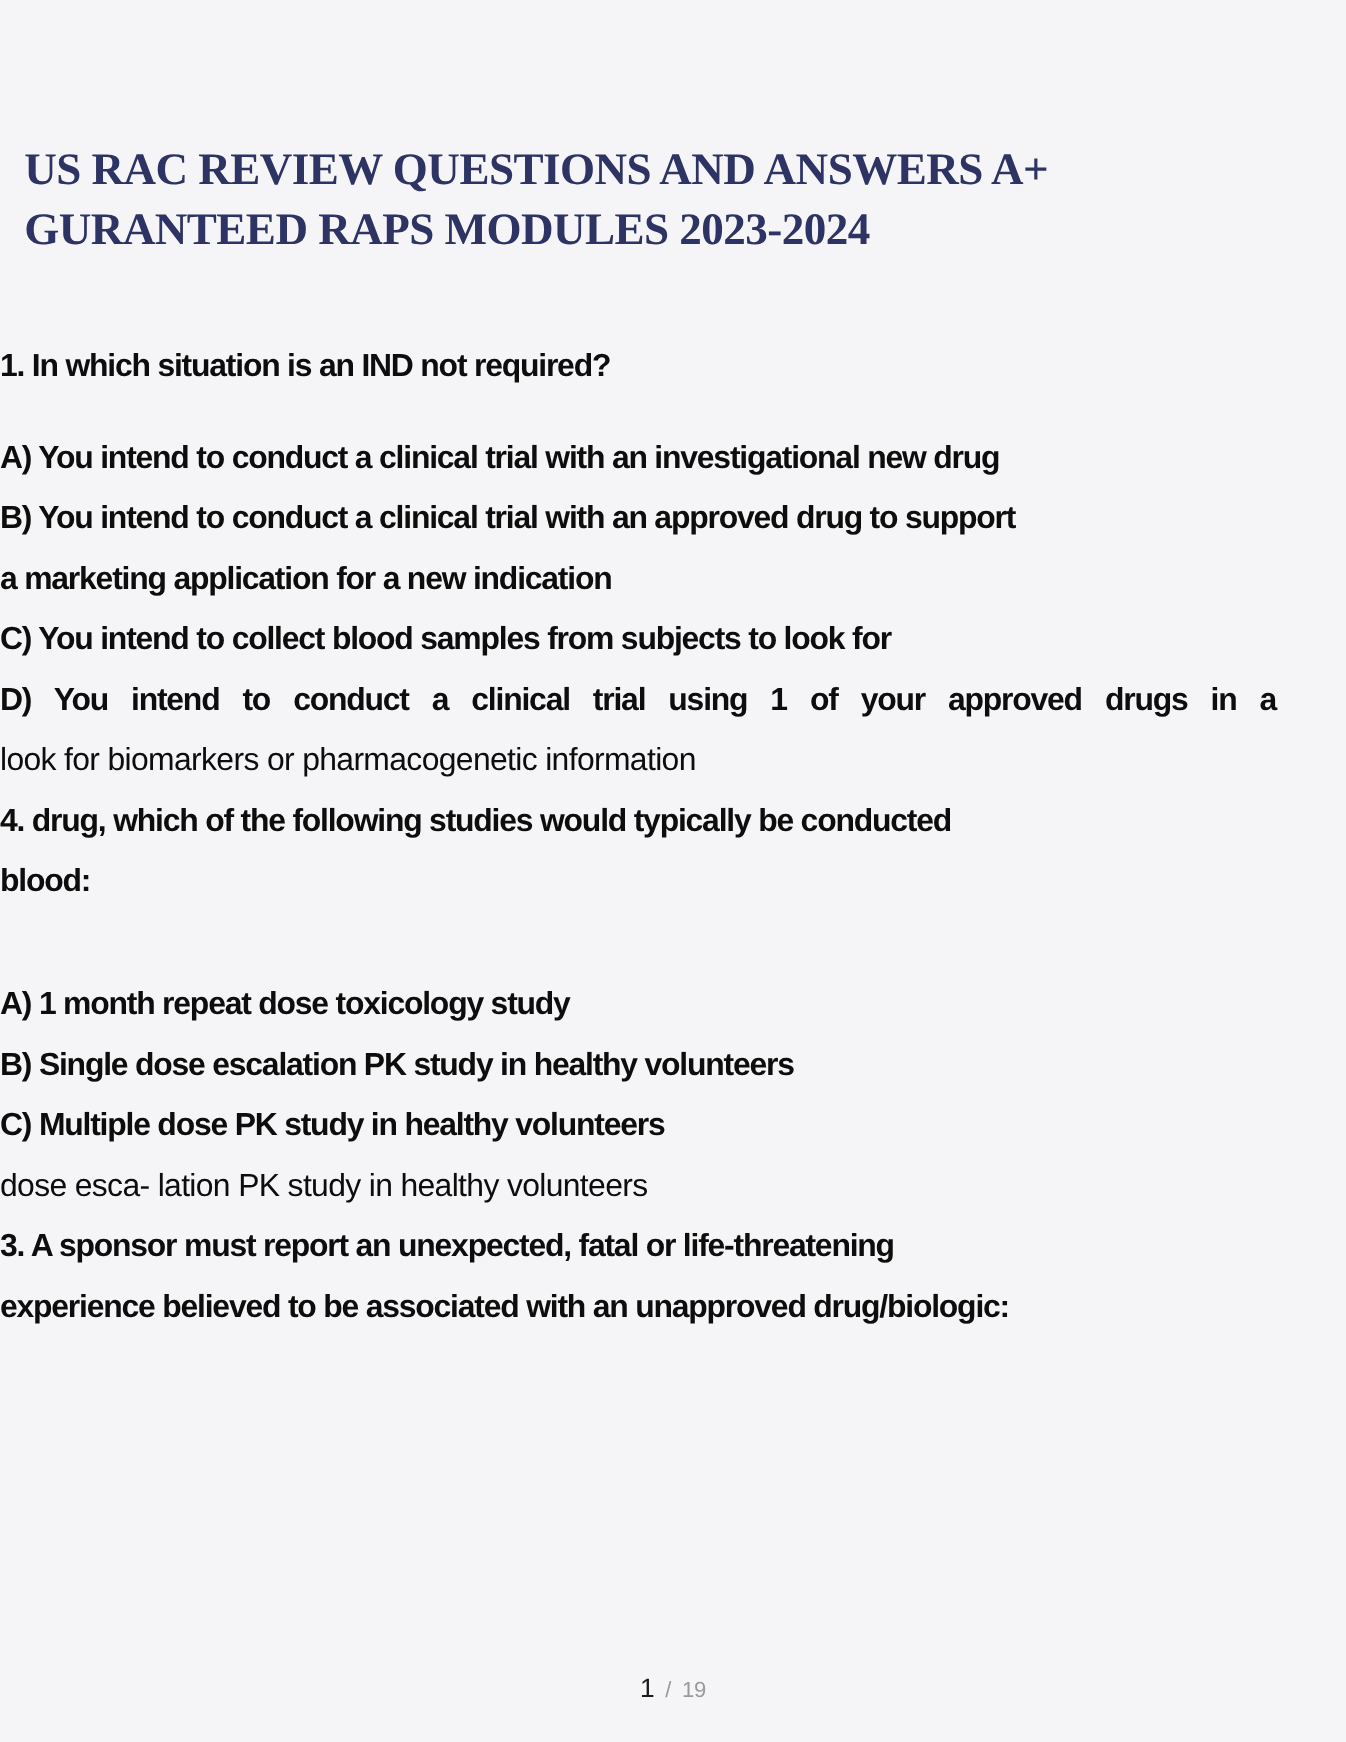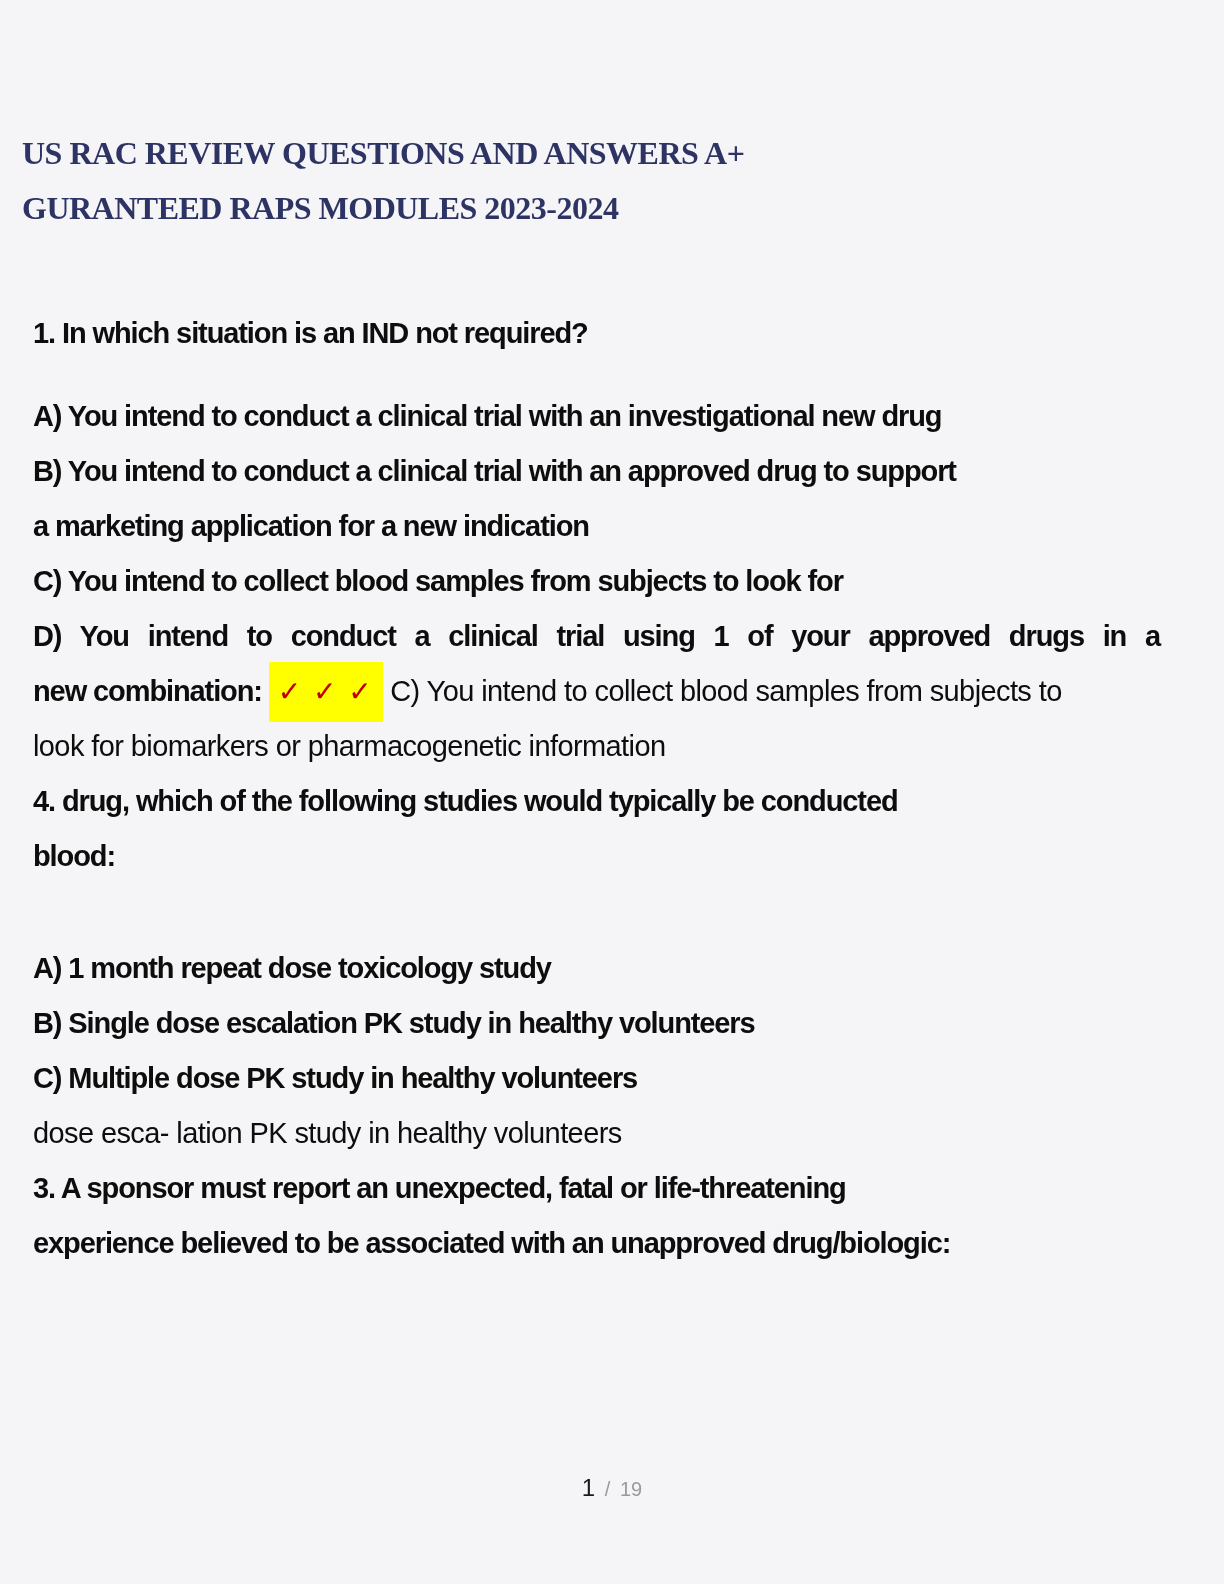--- a/index.html
+++ b/index.html
@@ -10,28 +10,27 @@
     height: 1584px;
     margin: 0 auto;
     background: #f5f4f6;
     overflow: hidden;
     font-family: "Liberation Sans", sans-serif;
   }
   .title-block {
     padding: 126px 60px 0 22px;
     font-family: "Liberation Serif", serif;
     font-weight: 700;
-    font-size: 32px;
+    font-size: 41px;
     line-height: 55px;
     letter-spacing: -0.5px;
     color: #2d3464;
   }
   .content-block {
     margin-top: 70px;
-    padding-left: 33px;
     padding-right: 64px;
     font-size: 29px;
     line-height: 55px;
     letter-spacing: -1.1px;
     color: #0d0d0d;
   }
   .line { white-space: nowrap; }
   .line.justify {
     white-space: normal;
     text-align: justify;
@@ -42,21 +41,21 @@
   .bold    { font-weight: 700; }
   .regular { font-weight: 400; letter-spacing: -0.6px; }
   .checks  {
     font-weight: 400;
     padding: 14px 9px 15px 9px;
     letter-spacing: 2px;
     font-size: 28px;
   }
   .footer {
     position: absolute;
-    top: 1474px;
+    top: 1522px;
     left: 0;
     width: 100%;
     text-align: center;
     font-size: 20px;
     color: #9a9a9a;
   }
   .footer .current {
     color: #1a1a1a;
     font-size: 24px;
     margin-right: 4px;
@@ -74,21 +73,20 @@
   </div>
 
   <div class="content-block">
 
   <div class="line gap-medium"><span class="bold">1. In which situation is an IND not required?</span></div>
       <div class="line"><span class="bold">A) You intend to conduct a clinical trial with an investigational new drug</span></div>
       <div class="line"><span class="bold">B) You intend to conduct a clinical trial with an approved drug to support</span></div>
       <div class="line"><span class="bold">a marketing application for a new indication</span></div>
       <div class="line"><span class="bold">C) You intend to collect blood samples from subjects to look for</span></div>
       <div class="line justify"><span class="bold">D) You intend to conduct a clinical trial using 1 of your approved drugs in a</span></div>
-      <div class="line"><span class="bold">new combination: </span><span class="checks" style="background: rgb(255, 255, 0); color: rgb(192, 0, 0);">✓ ✓ ✓</span><span class="regular"> C) You intend to collect blood samples from subjects to</span></div>
       <div class="line"><span class="regular">look for biomarkers or pharmacogenetic information</span></div>
       <div class="line"><span class="bold">4. drug, which of the following studies would typically be conducted</span></div>
       <div class="line gap-large"><span class="bold">blood:</span></div>
       <div class="line"><span class="bold">A) 1 month repeat dose toxicology study</span></div>
       <div class="line"><span class="bold">B) Single dose escalation PK study in healthy volunteers</span></div>
       <div class="line"><span class="bold">C) Multiple dose PK study in healthy volunteers</span></div>
       <div class="line"><span class="regular">dose esca- lation PK study in healthy volunteers</span></div>
       <div class="line"><span class="bold">3. A sponsor must report an unexpected, fatal or life-threatening</span></div>
       <div class="line"><span class="bold">experience believed to be associated with an unapproved drug/biologic:</span></div>
     </div>

